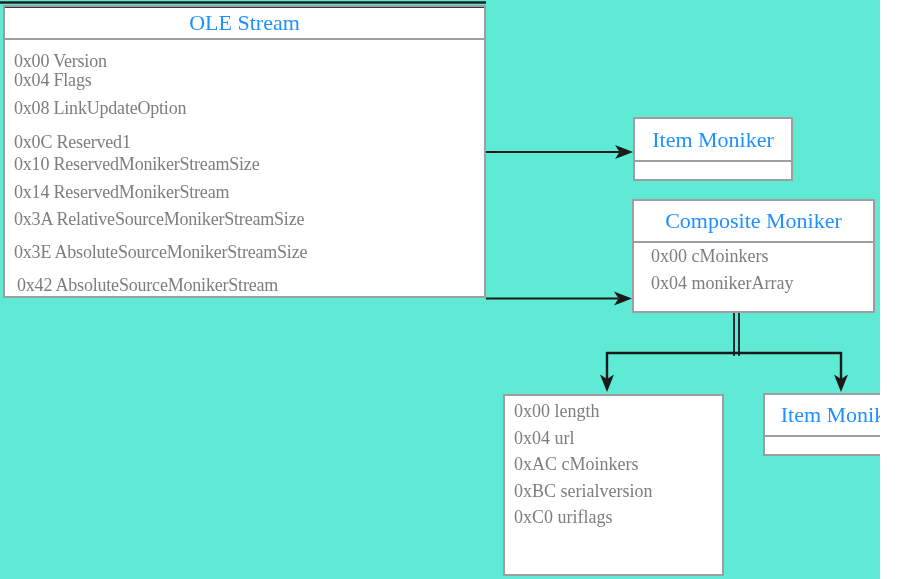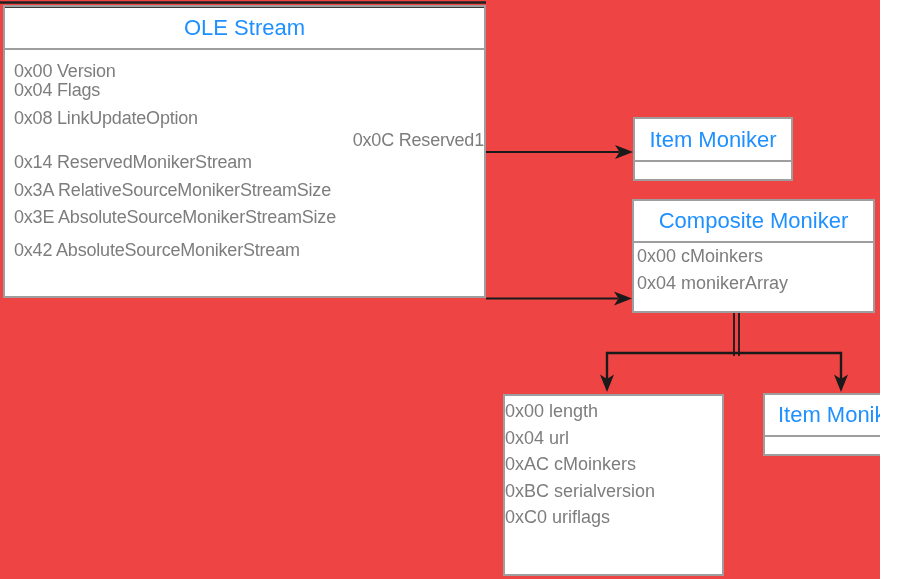--- a/index.html
+++ b/index.html
@@ -1,20 +1,20 @@
 <!DOCTYPE html>
 <html><head>
 <meta charset="utf-8">
 <style>
   html,body{margin:0;padding:0;background:#ffffff;}
   .stage{
     position:relative;
     width:880px;height:579px;
-    background:#ef4444;
-    font-family:Liberation Sans, sans-serif;
+    background:#5eead4;
+    font-family:Liberation Serif, serif;
     overflow:hidden;
   }
   .connectors{position:absolute;left:0;top:0;width:923px;height:579px;}
   .box{
     position:absolute;
     box-sizing:border-box;
     border:2px solid #9e9e9e;
     background:#ffffff;
     display:flex;
     flex-direction:column;
@@ -36,38 +36,38 @@
     white-space:nowrap;
   }
   .field{line-height:22px;}
   
   .box-ole{left:3px;top:5px;width:483px;height:293px;}
   .box-ole .box-title{height:43px;border-top:1px solid #3a3a3a;}
   .box-ole .field{padding-left:9px;letter-spacing:-0.2px;}
   .box-ole .field:nth-child(1){margin-top:10px;}
   .box-ole .field:nth-child(2){margin-top:-3px;}
   .box-ole .field:nth-child(3){margin-top:6px;}
-  .box-ole .field:nth-child(4){margin-top:0;text-align:right;}
+  .box-ole .field:nth-child(4){margin-top:12px;}
   .box-ole .field:nth-child(5){margin-top:0;}
   .box-ole .field:nth-child(6){margin-top:6px;}
   .box-ole .field:nth-child(7){margin-top:5px;}
   .box-ole .field:nth-child(8){margin-top:11px;}
   .box-ole .field:nth-child(9){margin-top:11px;padding-left:12px;}
   
   .box-item-top{left:633px;top:117px;width:160px;height:64px;}
   .box-item-top .box-title{height:43px;}
   
   .box-composite{left:632px;top:199px;width:243px;height:114px;}
   .box-composite .box-title{height:42px;}
-  .box-composite .field{padding-left:3px;line-height:27px;}
+  .box-composite .field{padding-left:17px;line-height:27px;}
   
   .box-url{left:503px;top:394px;width:221px;height:182px;}
   .box-url .box-title{height:42px;}
   .box-url .box-body{padding-top:2px;}
-  .box-url .field{line-height:26.5px;}
+  .box-url .field{padding-left:9px;line-height:26.5px;}
   
   .box-item-bottom{left:763px;top:393px;width:157px;height:63px;}
   .box-item-bottom .box-title{height:42px;}
 </style>
 </head>
 <body>
 
 <div class="stage">
 
   <svg class="connectors" viewBox="0 0 923 579" xmlns="http://www.w3.org/2000/svg">
@@ -109,20 +109,21 @@
     </g>
   </svg>
 
   <div class="box box-ole">
     <div class="box-title">OLE Stream</div>
     <div class="box-body">
       <div class="field">0x00 Version</div>
       <div class="field">0x04 Flags</div>
       <div class="field">0x08 LinkUpdateOption</div>
       <div class="field">0x0C Reserved1</div>
+      <div class="field">0x10 ReservedMonikerStreamSize</div>
       <div class="field">0x14 ReservedMonikerStream</div>
       <div class="field">0x3A RelativeSourceMonikerStreamSize</div>
       <div class="field">0x3E AbsoluteSourceMonikerStreamSize</div>
       <div class="field">0x42 AbsoluteSourceMonikerStream</div>
     </div>
   </div>
 
   <div class="box box-item-top">
     <div class="box-title">Item Moniker</div>
     <div class="box-body"></div>

